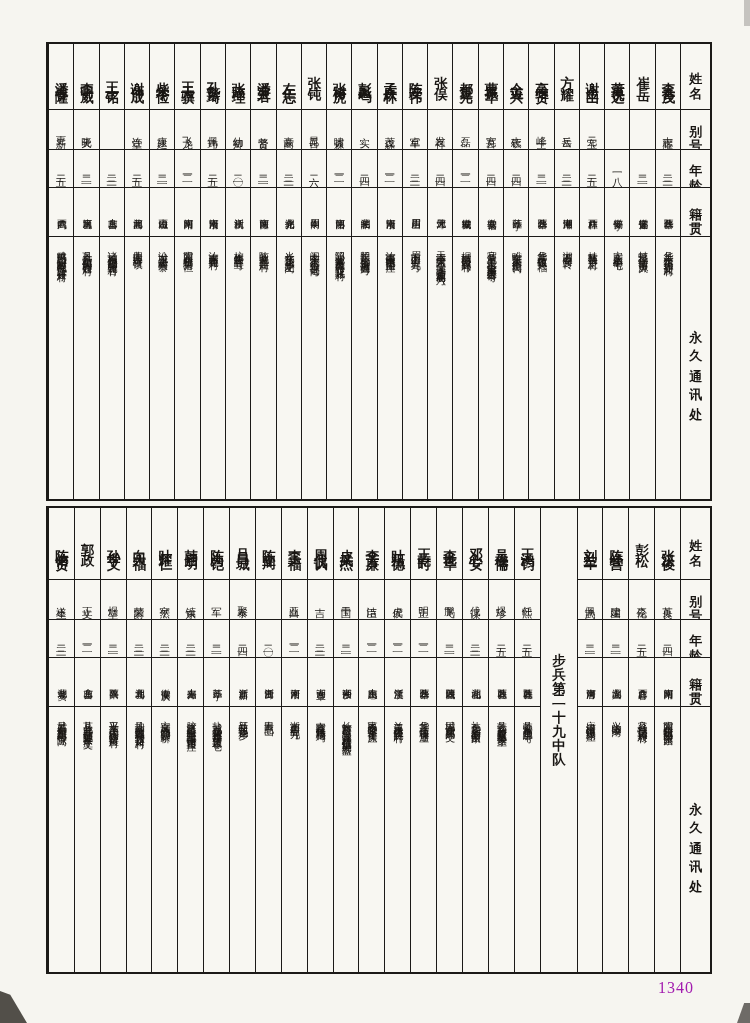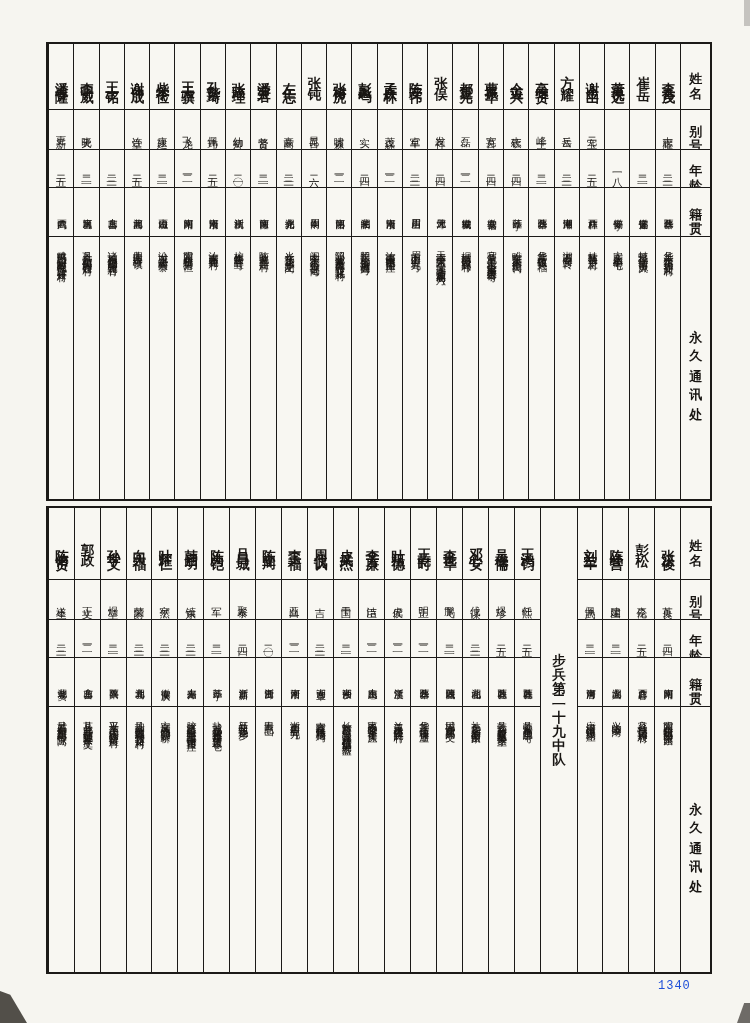--- a/index.html
+++ b/index.html
@@ -47,22 +47,22 @@
   .age .vtxt{font-size:10.5px; letter-spacing:2px;}
   .native .vtxt{font-size:9.5px; letter-spacing:0.5px;}
   .addr .vtxt{font-size:10px; letter-spacing:1.5px;}
   .header .vtxt{font-weight:700; font-size:13px;}
   .header .hs2{letter-spacing:1.1em;}
   .header .hs5{letter-spacing:1.5em;}
   .header .cell.addr{align-items:center; padding-top:0;}
   .divider .vtxt{font-size:13.5px; font-weight:700; letter-spacing:1.05em;}
   .page-number{
     position:absolute; left:658px; top:979px;
-    font-size:12px; letter-spacing:1px; color:#1d4ed8;
-    font-family:Liberation Mono, monospace;
+    font-size:16px; letter-spacing:1px; color:#a21caf;
+    font-family:Liberation Serif, serif;
   }
   .smudge{position:absolute; background:#35312c;}
   .smudge.bl{left:0; top:991px; width:27px; height:32px; clip-path:polygon(0 0,38% 12%,100% 100%,0 100%); opacity:.85;}
   .smudge.br{left:737px; top:1003px; width:13px; height:20px; clip-path:polygon(55% 0,100% 0,100% 100%,0 100%); opacity:.7;}
   .smudge.tr{left:744px; top:0; width:6px; height:26px; opacity:.25;}
 </style>
 </head>
 <body>
 
 <div class="page">

